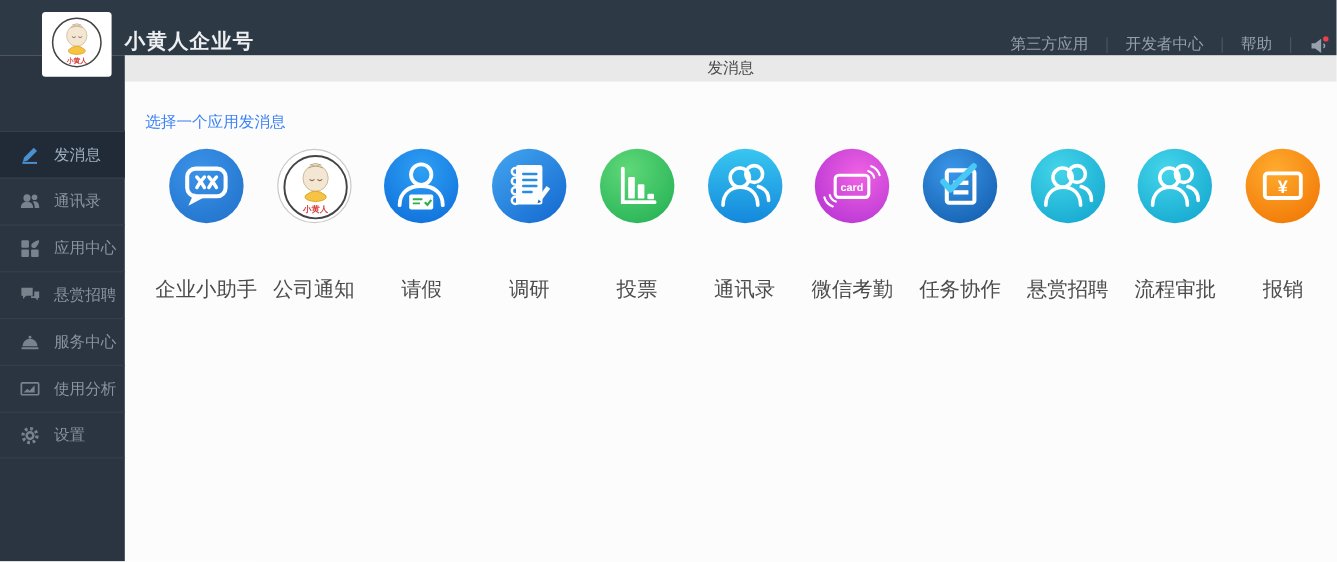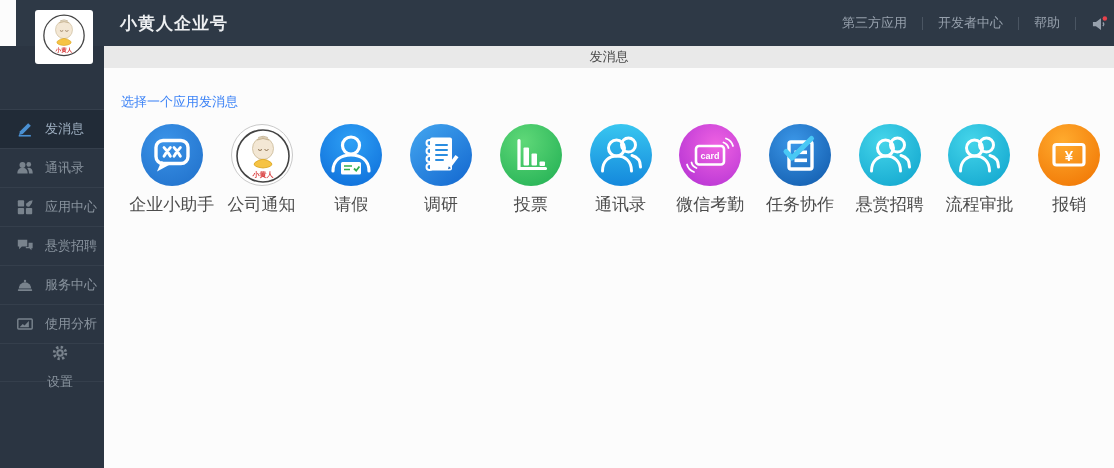--- a/index.html
+++ b/index.html
@@ -1,44 +1,44 @@
 <!DOCTYPE html>
 <html><head>
 <meta charset="utf-8">
 <style>
   * { box-sizing: border-box; margin: 0; padding: 0; }
   html,body { width:1114px; height:468px; }
   body { font-family:"Liberation Sans","DejaVu Sans",sans-serif; }
   .page { position:relative; width:1114px; height:468px; background:#fcfcfc; overflow:hidden; }
 
   
-  .header { position:absolute; top:0; left:16px; right:0; height:46px; background:#2e3946; display:flex; align-items:center; z-index:2; }
+  .header { position:absolute; top:0; left:0; right:0; height:46px; background:#2e3946; display:flex; align-items:flex-end; z-index:2; }
   .logo { position:absolute; left:35px; top:10px; width:58px; height:54px; background:#fff; border-radius:3px; z-index:6; display:flex; align-items:center; justify-content:center; cursor:pointer; }
   .title { margin-left:104px; font-size:17px; font-weight:bold; color:#edeff1; letter-spacing:1px; }
   .hnav { margin-left:auto; display:flex; align-items:center; padding-right:0; }
   .hnav .hlink { color:#96a0ac; font-size:13px; text-decoration:none; padding:0 15px; cursor:pointer; white-space:nowrap; }
   .hsep { width:1px; height:13px; background:#4a5562; }
   .bell { padding:0 4px 0 15px; cursor:pointer; display:flex; align-items:center; }
 
   
   .sidebar { position:absolute; left:0; top:46px; bottom:0; width:104px; background:#2b3542; z-index:1; }
   .menu { margin-top:63px; }
   .side-item { height:39px; display:flex; align-items:center; padding-left:16px; gap:11px; color:#8a949f; font-size:13px; cursor:pointer; border-top:1px solid #353f4c; }
-  .side-item:last-child { border-bottom:1px solid #353f4c;flex-direction:column; }
+  .side-item:last-child { border-bottom:1px solid #353f4c; }
   .side-item.active { background:#212b37; color:#9fb0c2; }
   .sicon { width:18px; height:18px; color:#79838d; display:flex; align-items:center; justify-content:center; flex:none; }
   .sicon svg { width:18px; height:18px; display:block; }
   .side-item.active .sicon { color:#4a90d2; }
 
   
   .main { position:absolute; left:104px; top:46px; right:0; bottom:0; background:#fcfcfc; }
   .subheader { height:22px; background:#e9e9e9; text-align:center; line-height:22px; font-size:13px; color:#4a4a4a; }
   .prompt { margin:25px 0 0 17px; font-size:13px; color:#3b82f6; }
   .apps { display:flex; margin:13px 0 0 23px; }
-  .app { width:90px; display:flex; flex-direction:column; align-items:center; cursor:pointer; }
+  .app { width:90px; display:flex; flex-direction:column; align-items:center; cursor:pointer;gap:37px; }
   .app-icon { width:62px; height:62px; border-radius:50%; overflow:hidden; flex:none; }
   .app-icon svg { width:62px; height:62px; display:block; }
   .app-label { margin-top:7px; font-size:17px; color:#4c4c4c; white-space:nowrap; }
 
   
   .g-solidblue { background:radial-gradient(circle at 40% 30%, #3b93e8, #1f6fc9); }
   .g-white    { background:#fff; border:1px solid #c9c9c9; }
   .g-azure    { background:radial-gradient(circle at 50% 28%, #2ea0f5, #0c6bd8); }
   .g-blue2    { background:linear-gradient(140deg, #44a7f0, #1266cf); }
   .g-green    { background:radial-gradient(circle at 38% 28%, #5fd878, #1fae52); }

